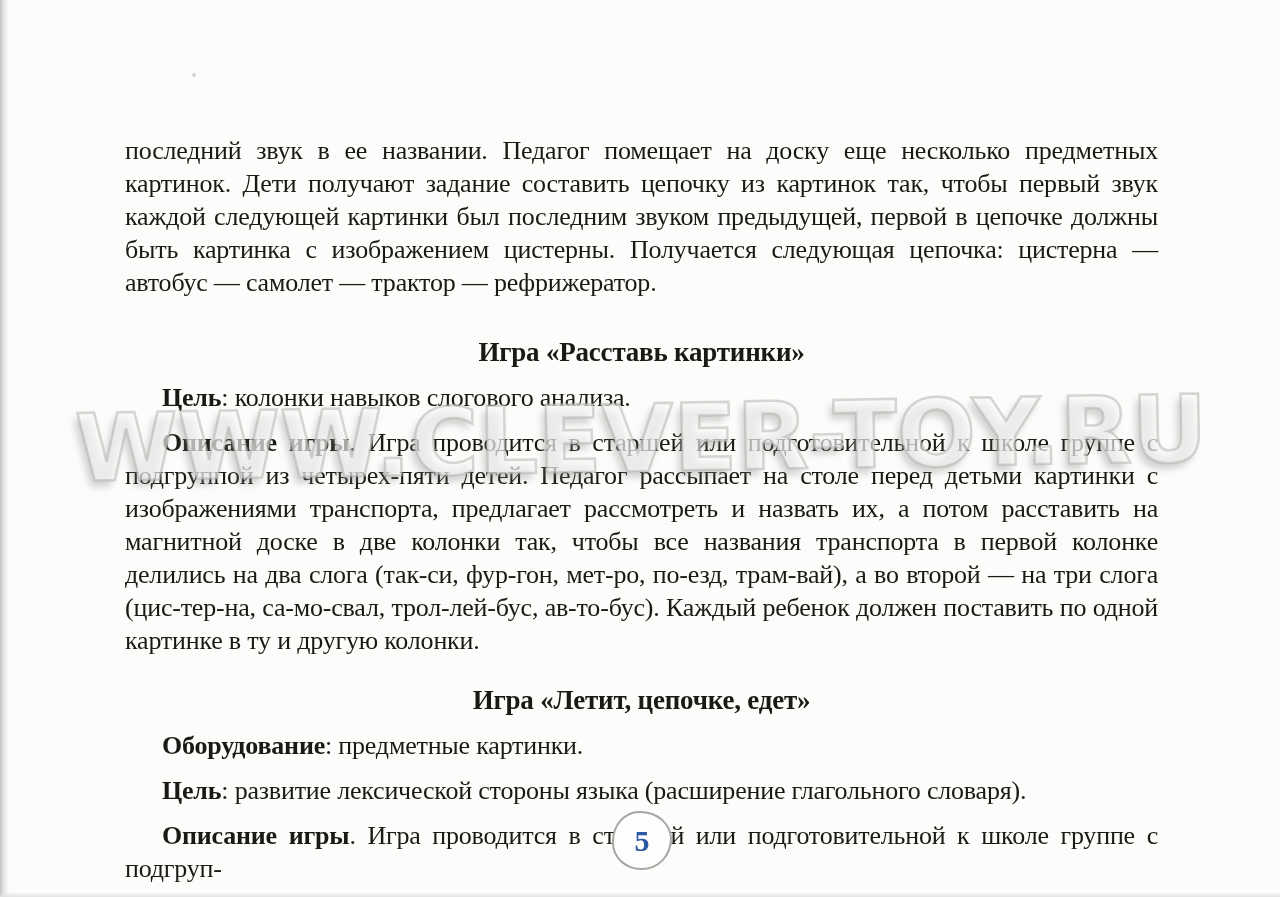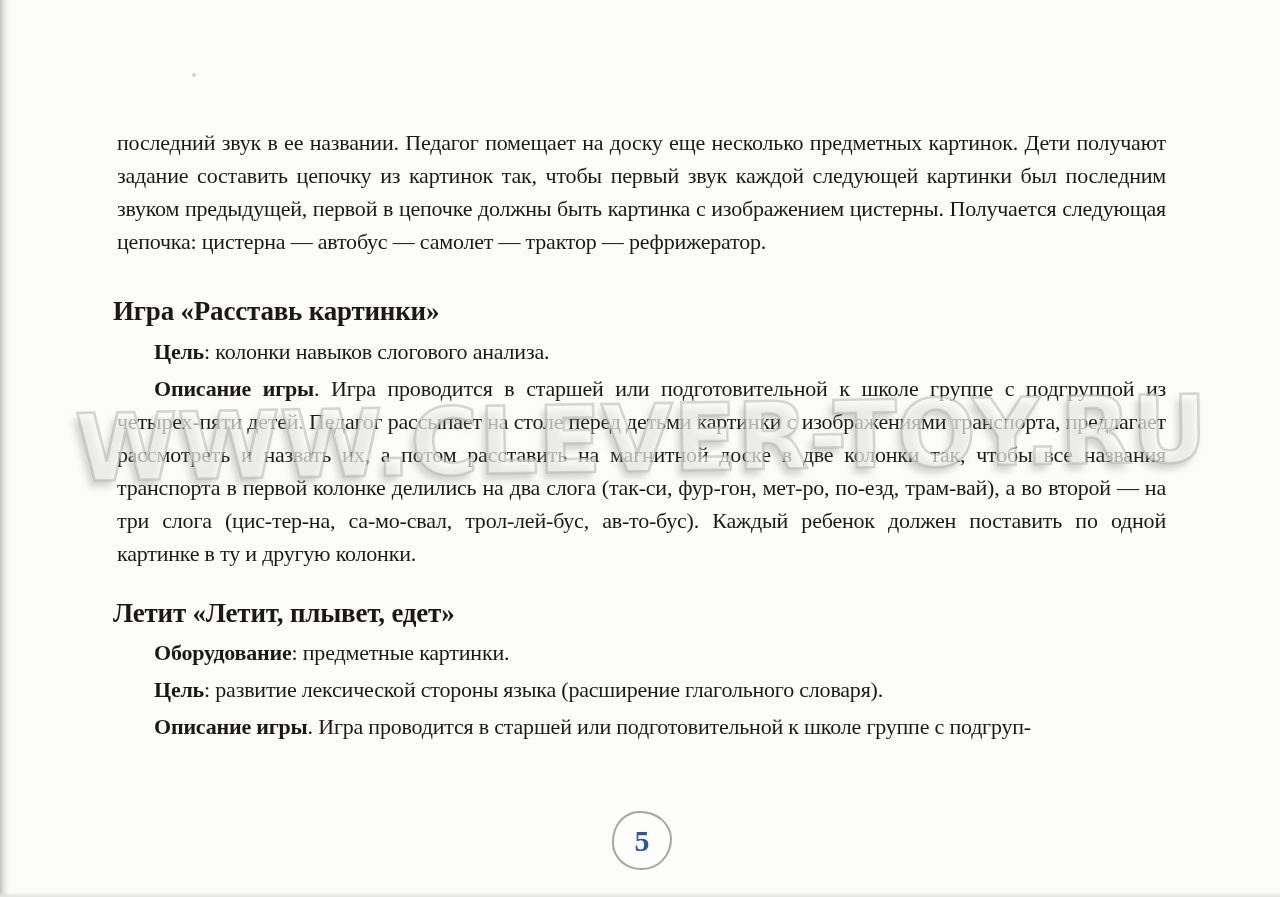--- a/index.html
+++ b/index.html
@@ -37,34 +37,35 @@
     background: #d6d4d2;
   }
   
   .content {
     position: absolute;
     left: 113px;
     top: 122px;
     width: 1057px;
   }
   p.body {
-    margin: 4px;
-    font-size: 22px;
+    margin: 12px;
+    font-size: 26px;
     line-height: 33px;
     text-align: justify;
     letter-spacing: -0.2px;
   }
   p.intro { margin-bottom: 36px; }
   p.indent { text-indent: 37px; }
   b.lead { font-weight: bold; }
   h2.game-title {
     margin: 4px 0 7px 0;
     font-size: 27px;
     line-height: 34px;
     font-weight: bold;
+    text-align: center;
     letter-spacing: -0.2px;
   }
   h2.t2 { margin-top: 26px; margin-bottom: 6px; }
   
   .watermark {
     position: absolute;
     left: 75px;
     top: 385px;
     z-index: 5;
     font-family: "DejaVu Sans", sans-serif;
@@ -113,21 +114,21 @@
 
     <p class="body intro">последний звук в ее названии. Педагог помещает на доску еще несколько предметных картинок. Дети получают задание составить цепочку из картинок так, чтобы первый звук каждой следующей картинки был последним звуком предыдущей, первой в цепочке должны быть картинка с изображением цистерны. Получается следующая цепочка: цистерна — автобус — самолет — трактор — рефрижератор.</p>
 
     <h2 class="game-title t1">Игра «Расставь картинки»</h2>
 
     <p class="body indent"><b class="lead">Цель</b><span>: колонки навыков слогового анализа.</span></p>
 
 
     <p class="body indent"><b class="lead">Описание игры</b><span>. Игра проводится в старшей или подготовительной к школе группе с подгруппой из четырех-пяти детей. Педагог рассыпает на столе перед детьми картинки с изображениями транспорта, предлагает рассмотреть и назвать их, а потом расставить на магнитной доске в две колонки так, чтобы все названия транспорта в первой колонке делились на два слога (так-си, фур-гон, мет-ро, по-езд, трам-вай), а во второй — на три слога (цис-тер-на, са-мо-свал, трол-лей-бус, ав-то-бус). Каждый ребенок должен поставить по одной картинке в ту и другую колонки.</span></p>
 
-    <h2 class="game-title t2">Летит «Летит, плывет, едет»</h2>
+    <h2 class="game-title t2">Игра «Летит, цепочке, едет»</h2>
 
     <p class="body indent"><b class="lead">Оборудование</b><span>: предметные картинки.</span></p>
 
     <p class="body indent"><b class="lead">Цель</b><span>: развитие лексической стороны языка (расширение глагольного словаря).</span></p>
 
     <p class="body indent"><b class="lead">Описание игры</b><span>. Игра проводится в старшей или подготовительной к школе группе с подгруп-</span></p>
 
   </main>
 
   <div class="watermark">WWW.CLEVER-TOY.RU</div>

